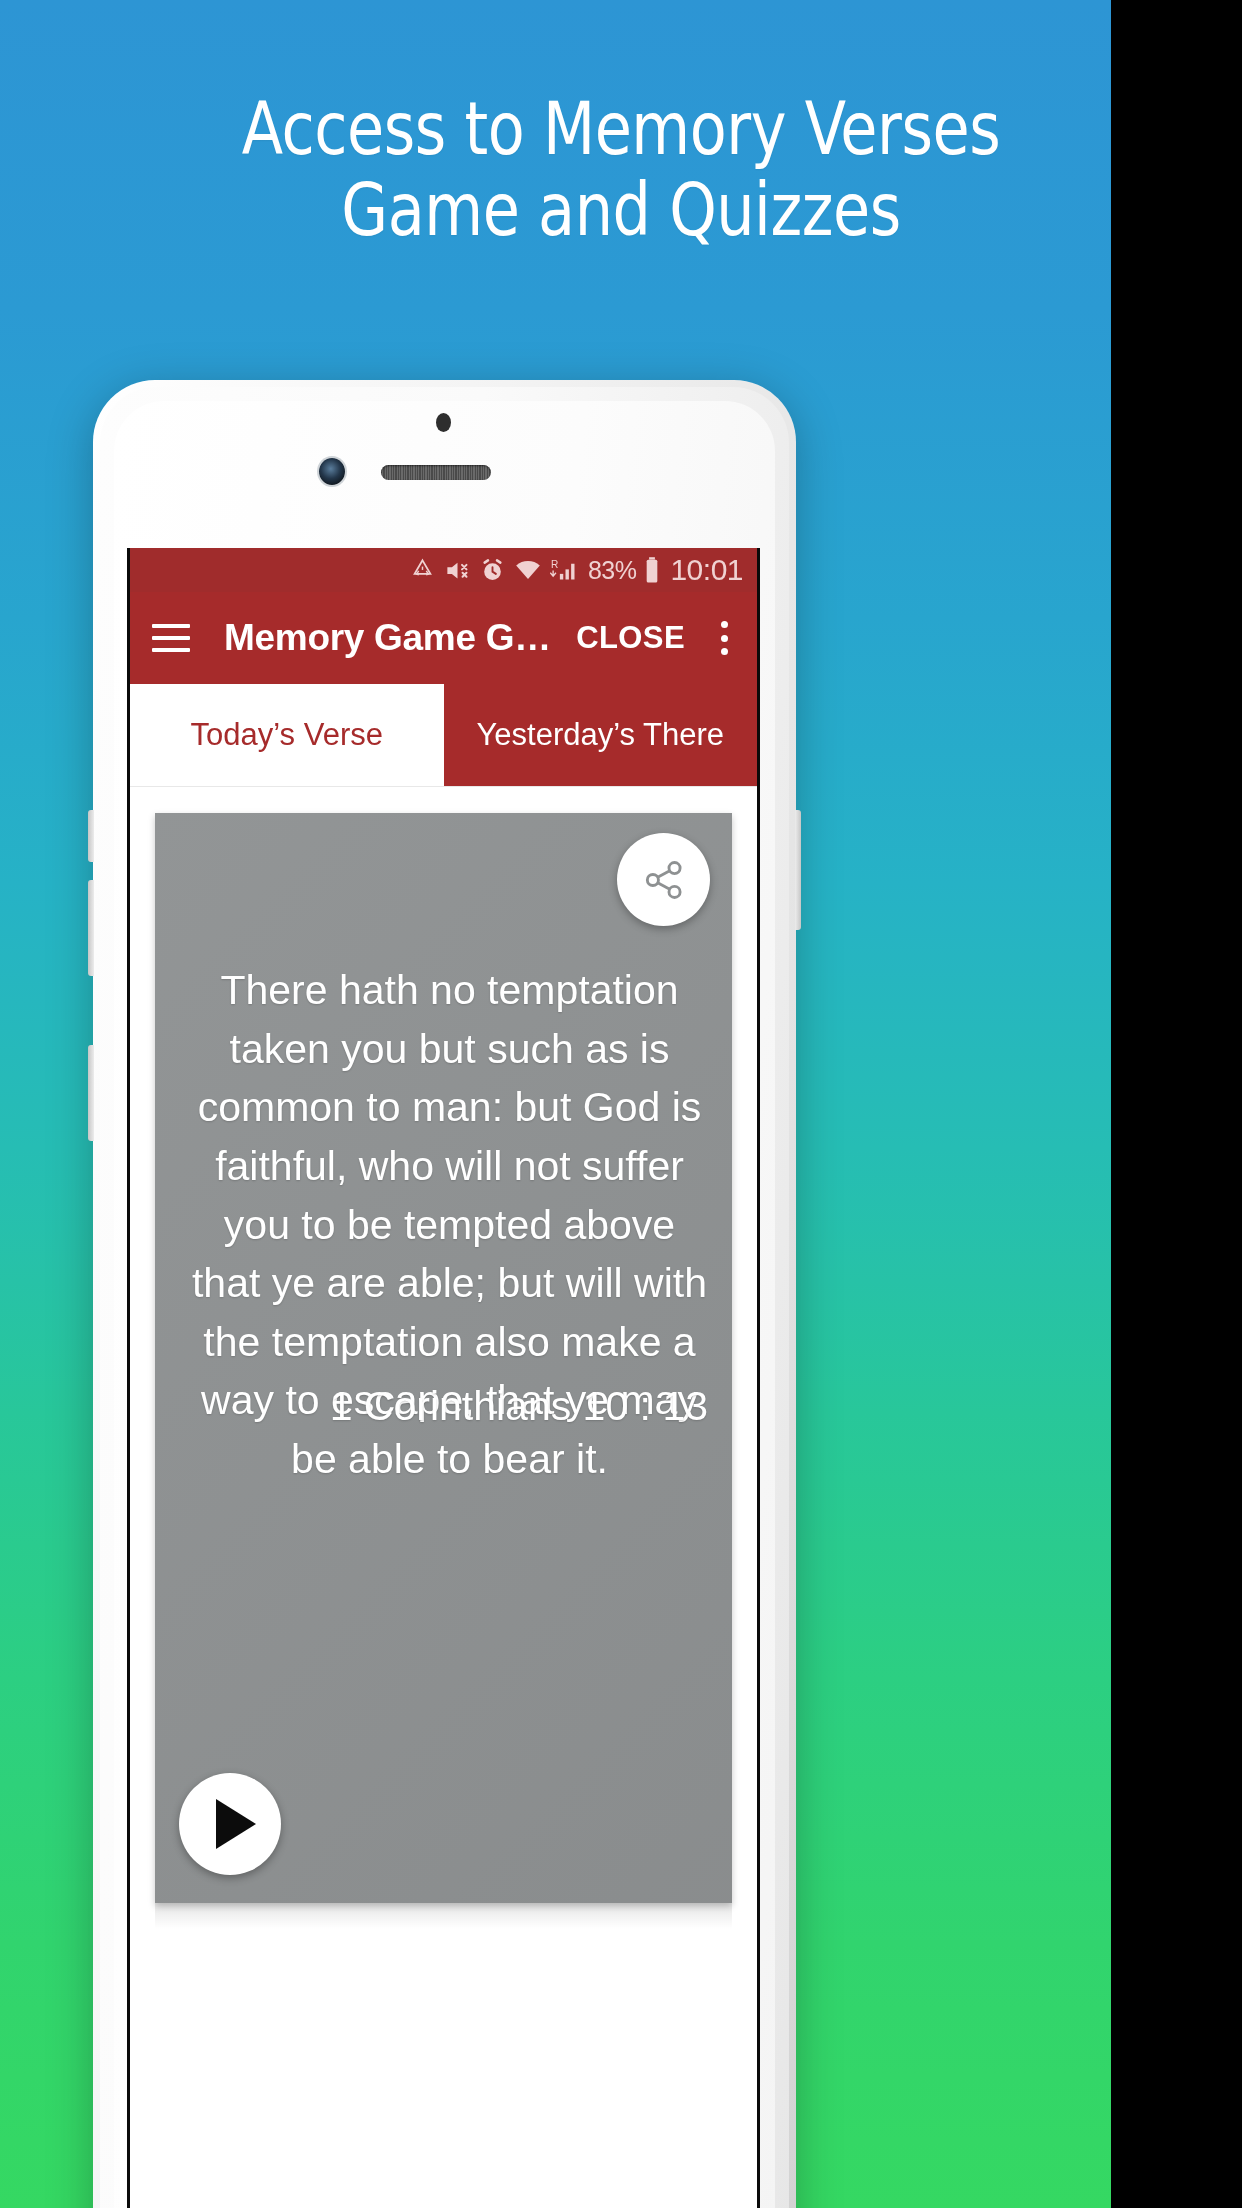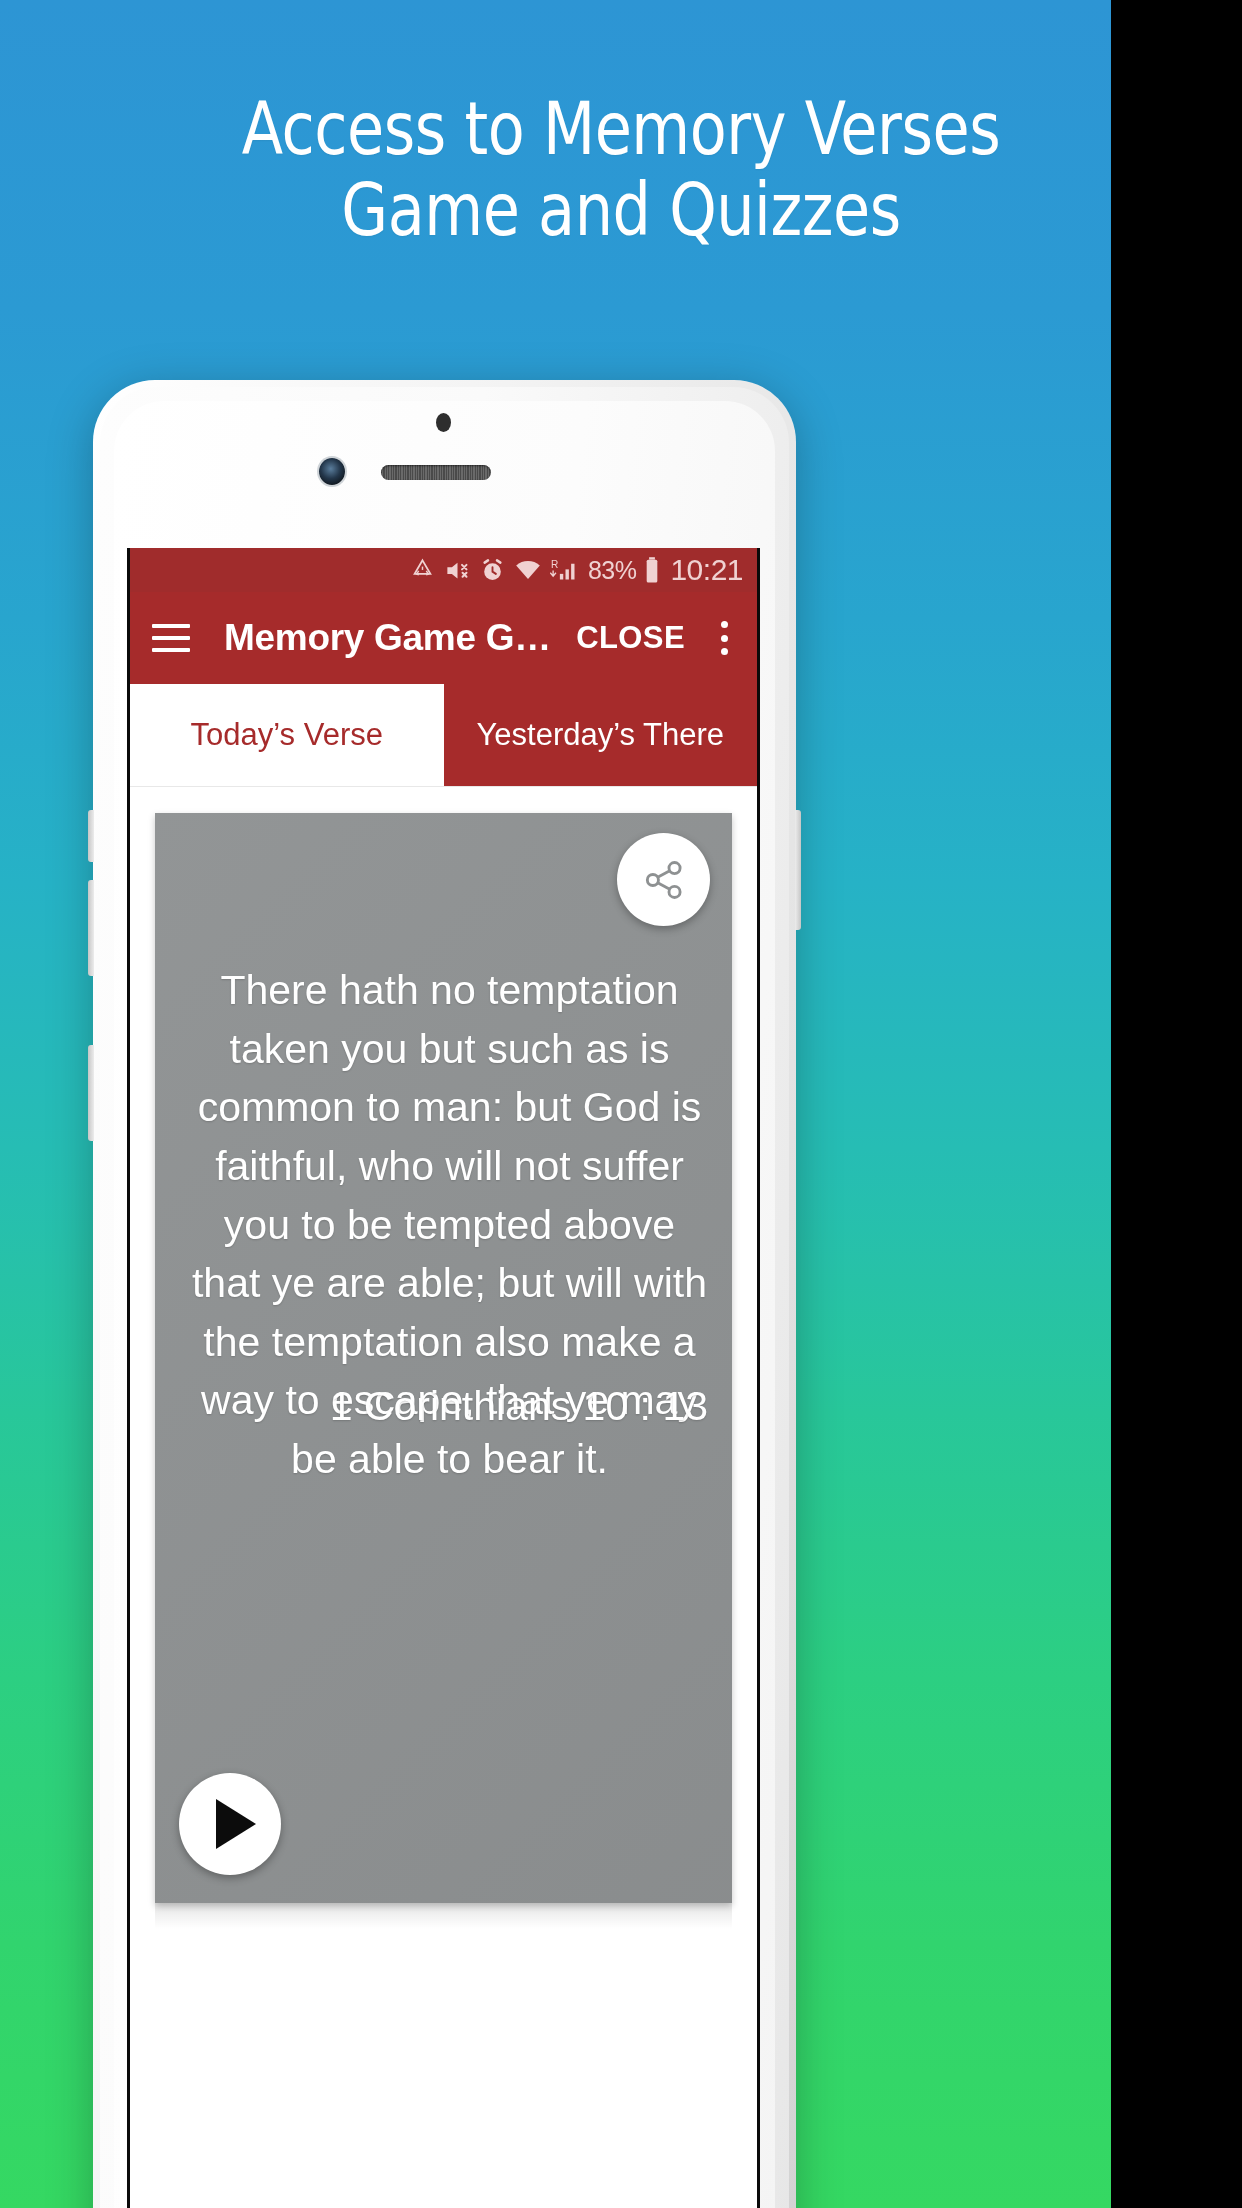--- a/index.html
+++ b/index.html
@@ -407,21 +407,21 @@
             <path d="M2 12 l0 5 M4.5 14 l-2.5 3 -2.5 -3" stroke="#f0d2d2" stroke-width="1.2" fill="none"></path>
           </svg>
         </span>
         <span class="sb-text">83%</span>
         <span class="si">
           <svg width="18" height="29" viewBox="0 0 12 24">
             <rect x="3.6" y="1" width="4.8" height="2" fill="#f0d2d2"></rect>
             <rect x="1.6" y="3" width="8.8" height="19" rx="1.3" fill="#f0d2d2"></rect>
           </svg>
         </span>
-        <span class="sb-time">10:21</span>
+        <span class="sb-time">10:01</span>
       </div>
 
       <div class="appbar">
         <div class="hamburger">
           <span></span>
             <span></span>
             <span></span>
         </div>
         <div class="appbar-title">Memory Game G…</div>
         <div class="close-btn">CLOSE</div>

